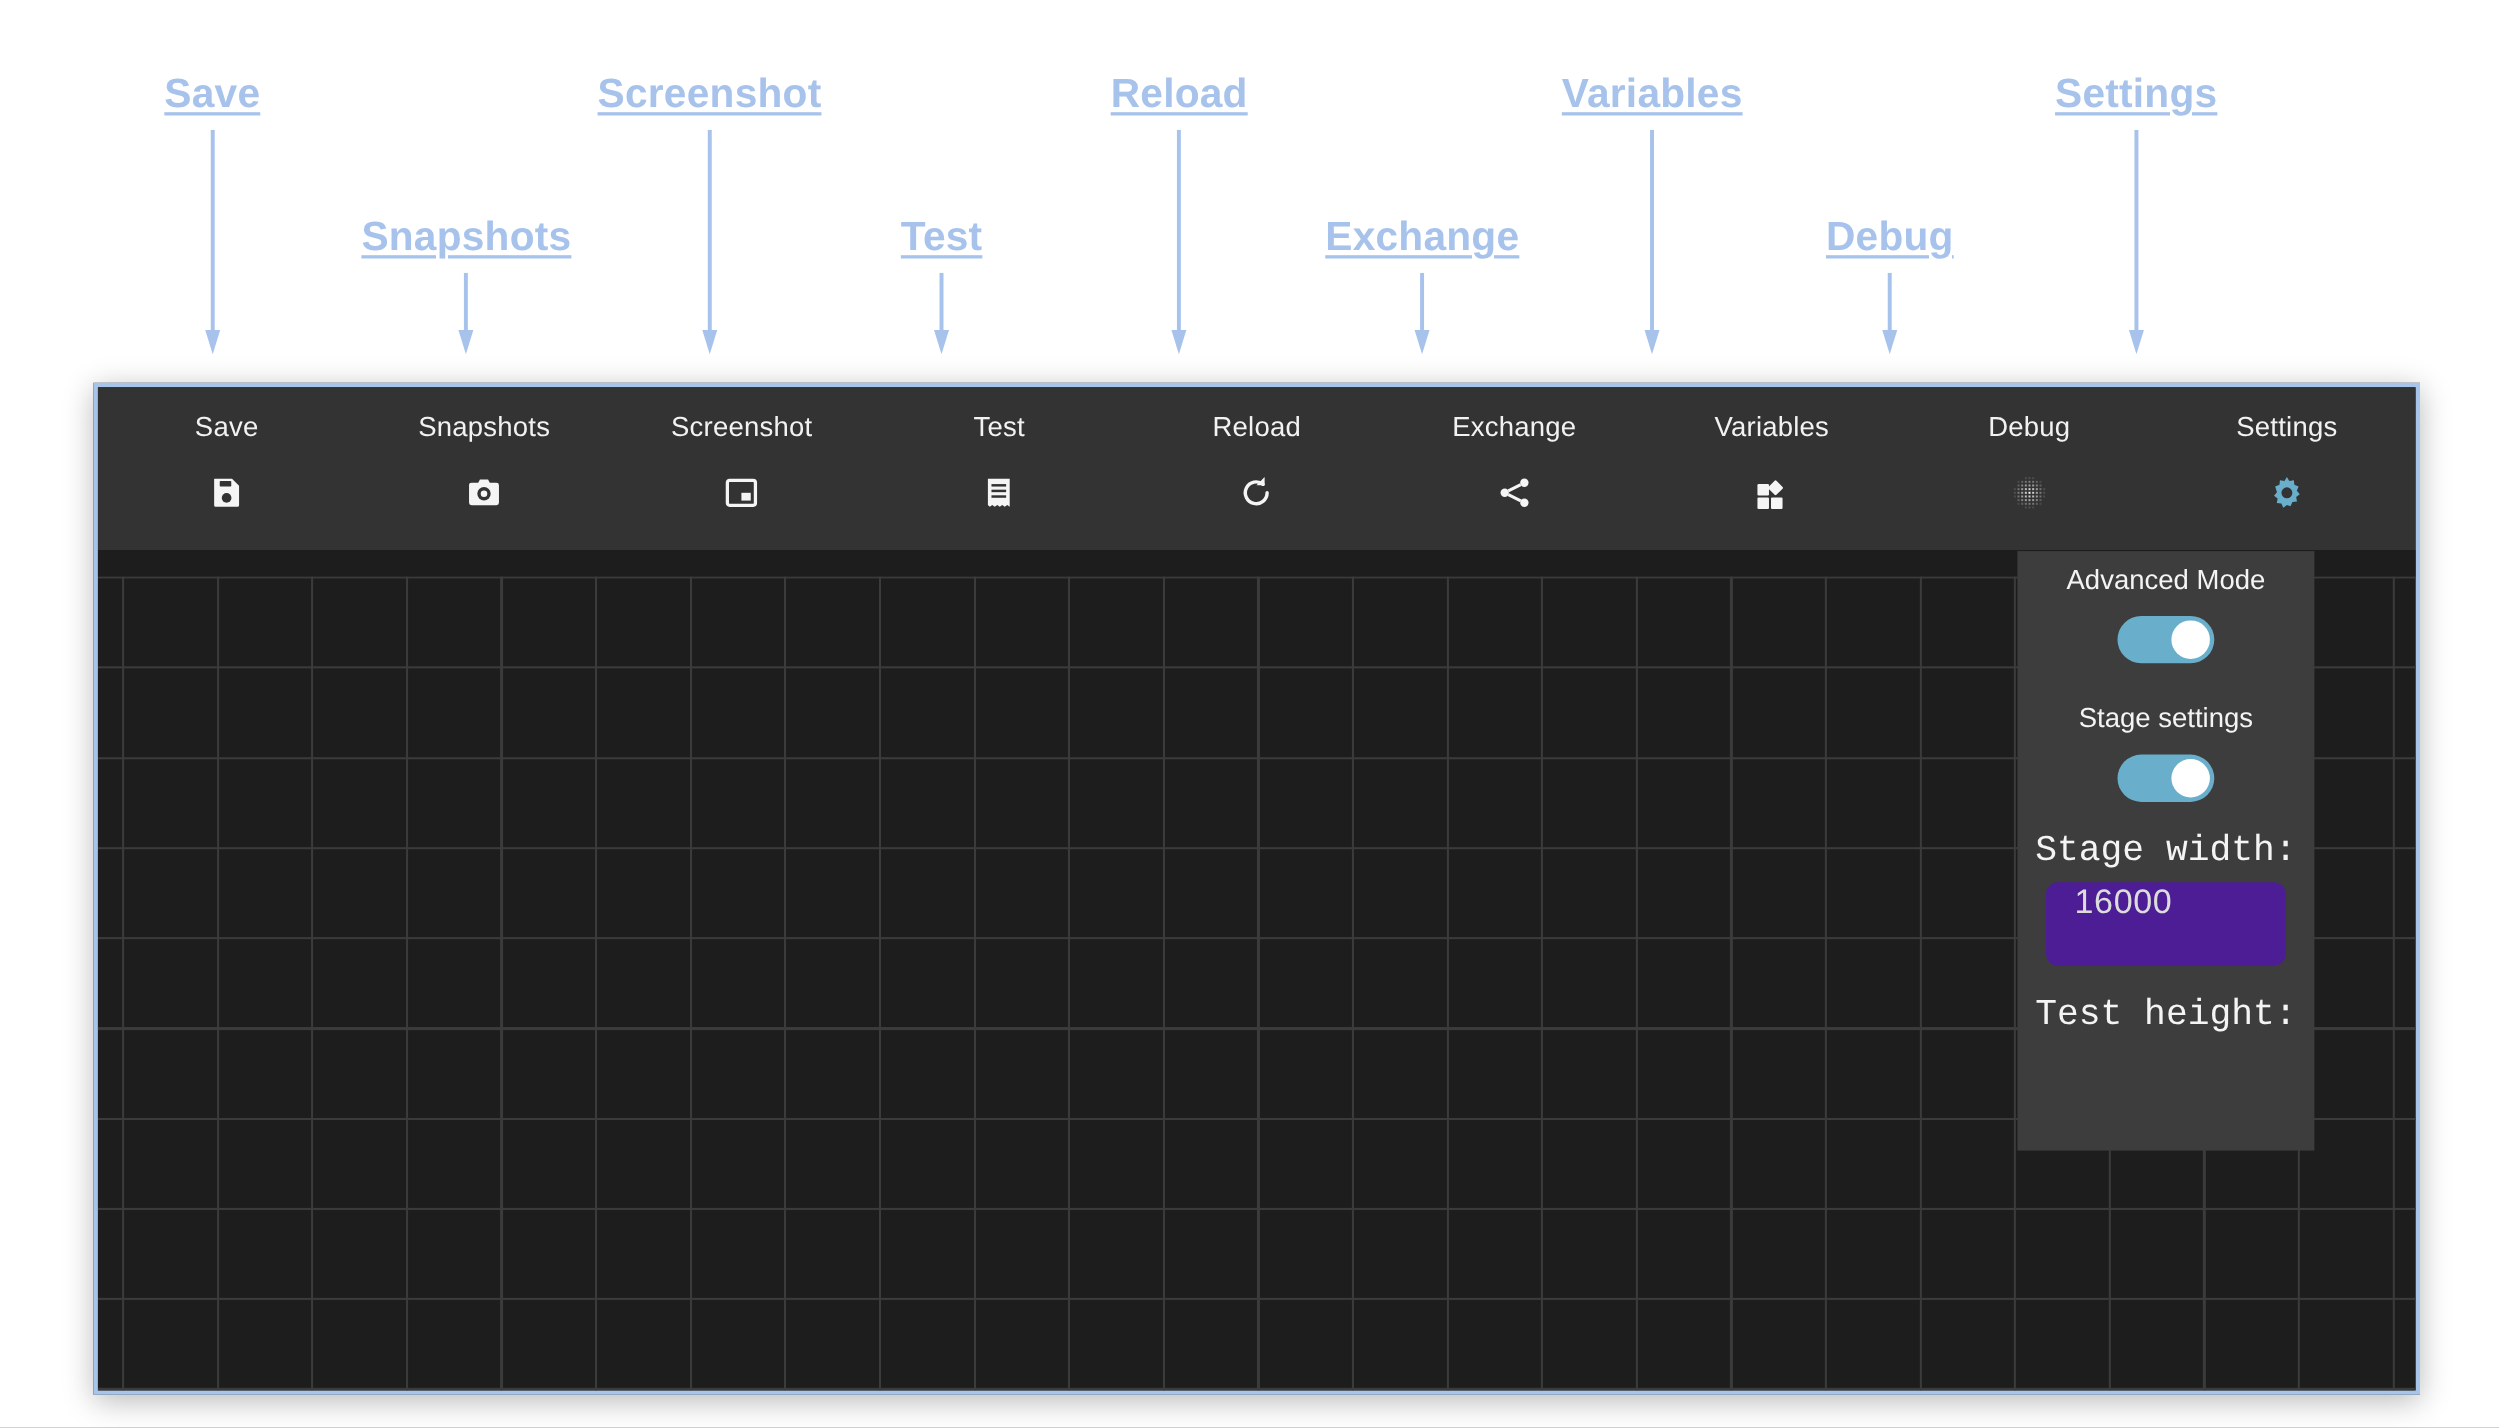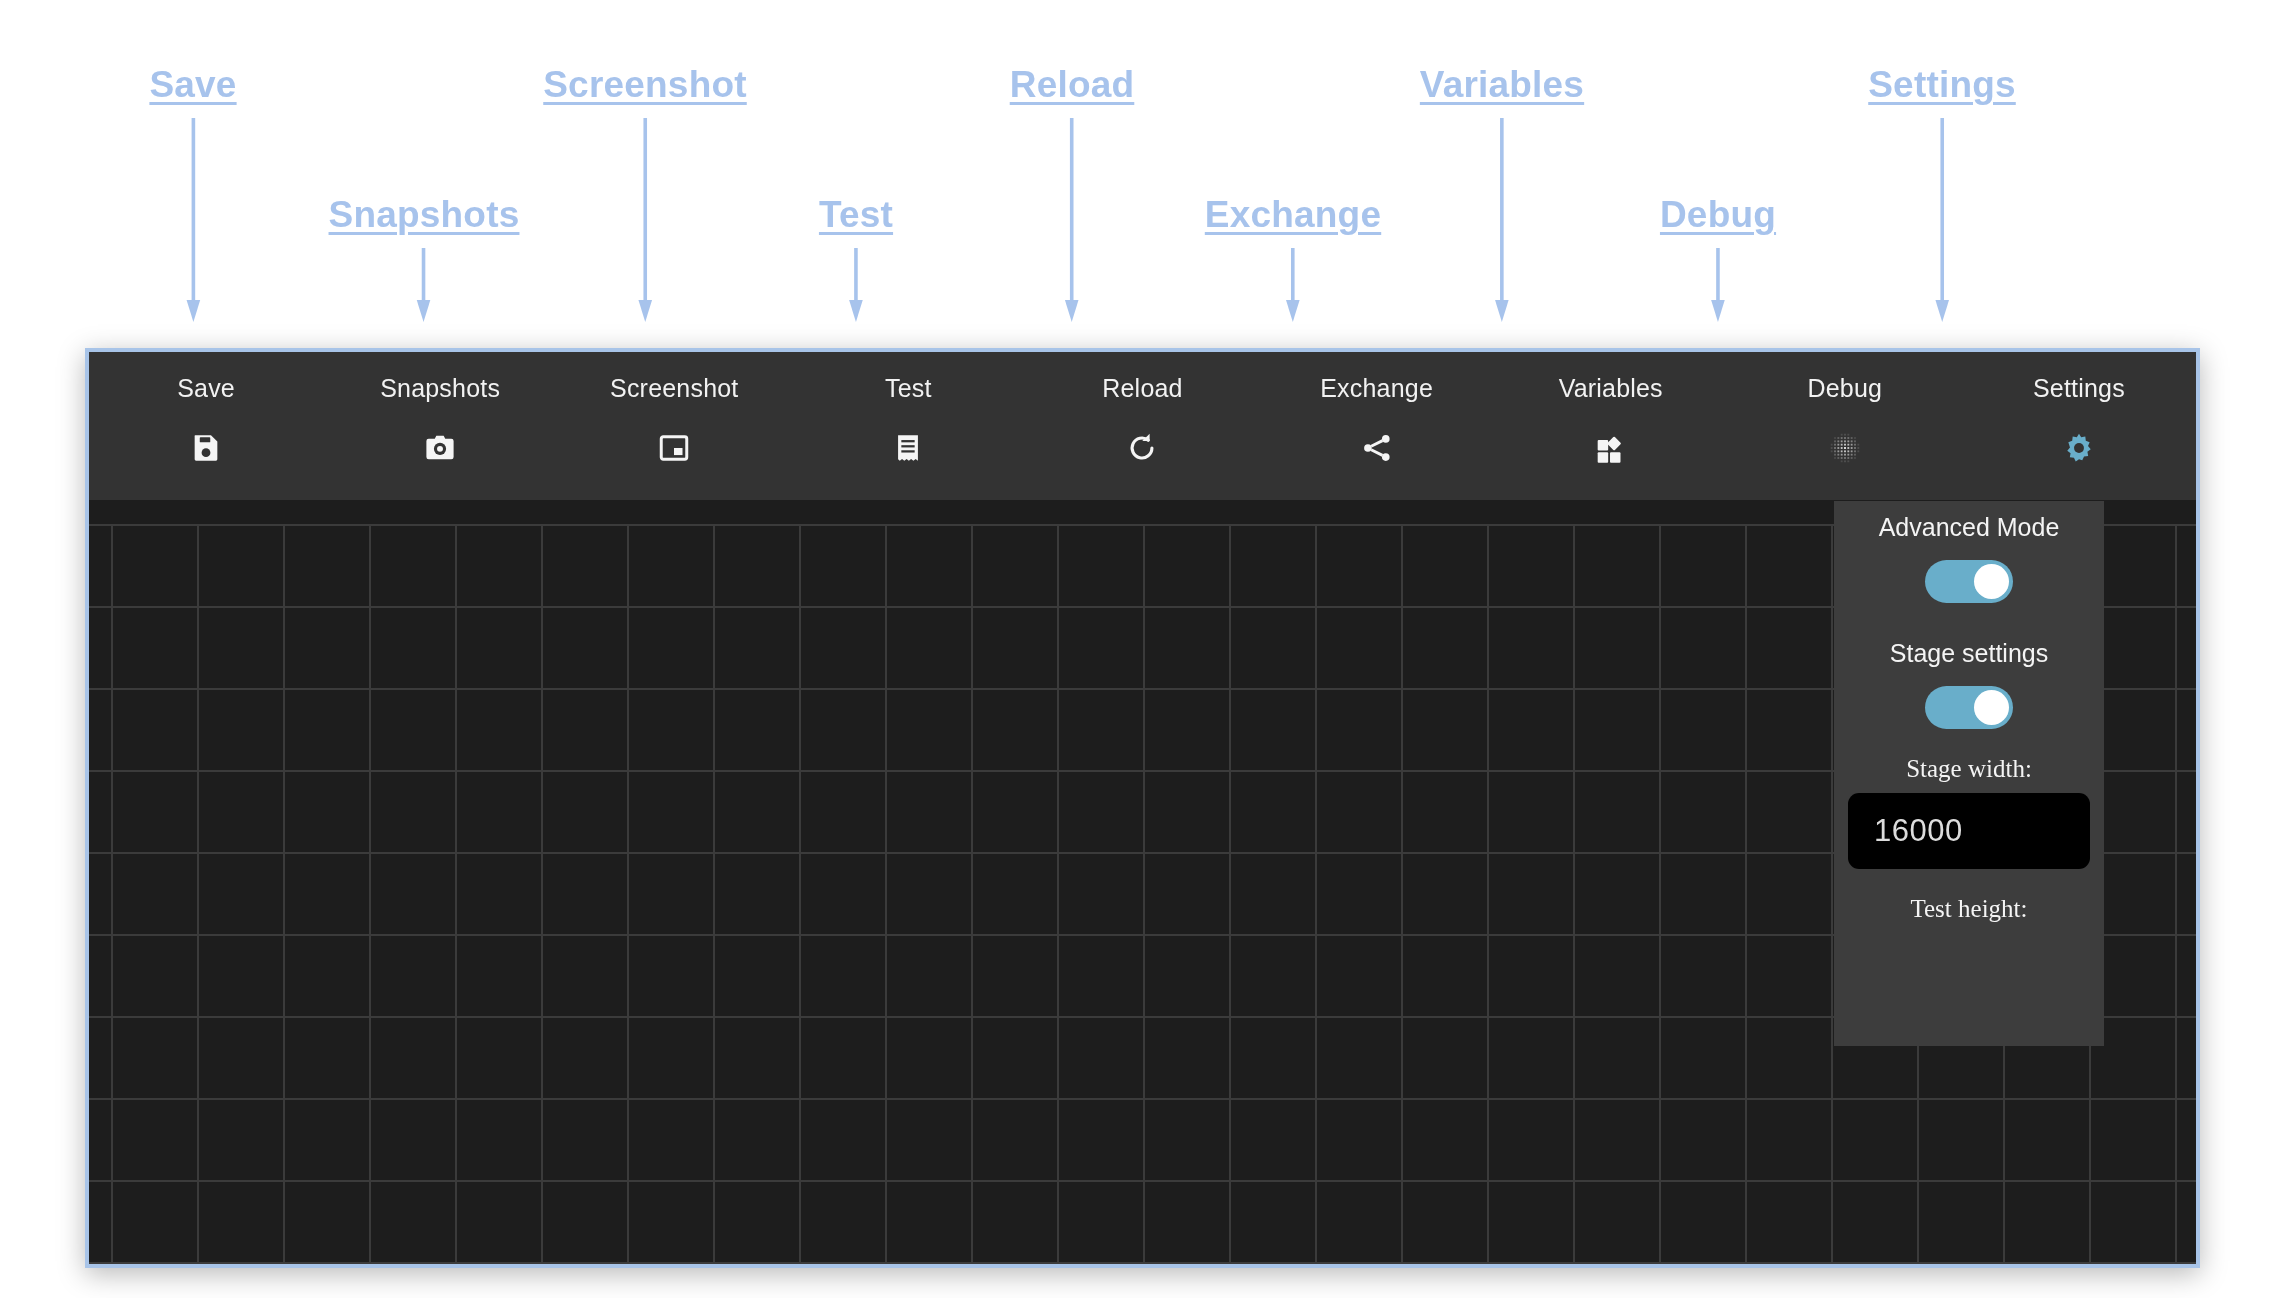--- a/index.html
+++ b/index.html
@@ -132,31 +132,31 @@
     position:absolute;
     right:4px;top:4px;
     width:35px;height:35px;
     border-radius:50%;
     background:#ffffff;
   }
   .panel-gap{height:36px;}
   .panel-gap-sm{height:26px;}
   .field-label{
     color:#f4f4f4;
-    font-size:25px;
-    font-family:Liberation Serif, serif;
+    font-size:33px;
+    font-family:Liberation Mono, monospace;
     margin-bottom:10px;
     text-align:center;
   }
   .field-box{
-    width:242px;height:76px;
-    background:#000000;
+    width:218px;height:76px;
+    background:#4c1d95;
     border-radius:11px;
     display:flex;
-    align-items:center;
+    align-items:flex-start;
     box-sizing:border-box;
     padding-left:26px;
     cursor:text;
   }
   .field-value{
     color:#dcdcdc;
     font-size:31px;
     font-family:"Liberation Sans", sans-serif;
     letter-spacing:0.5px;
   }

